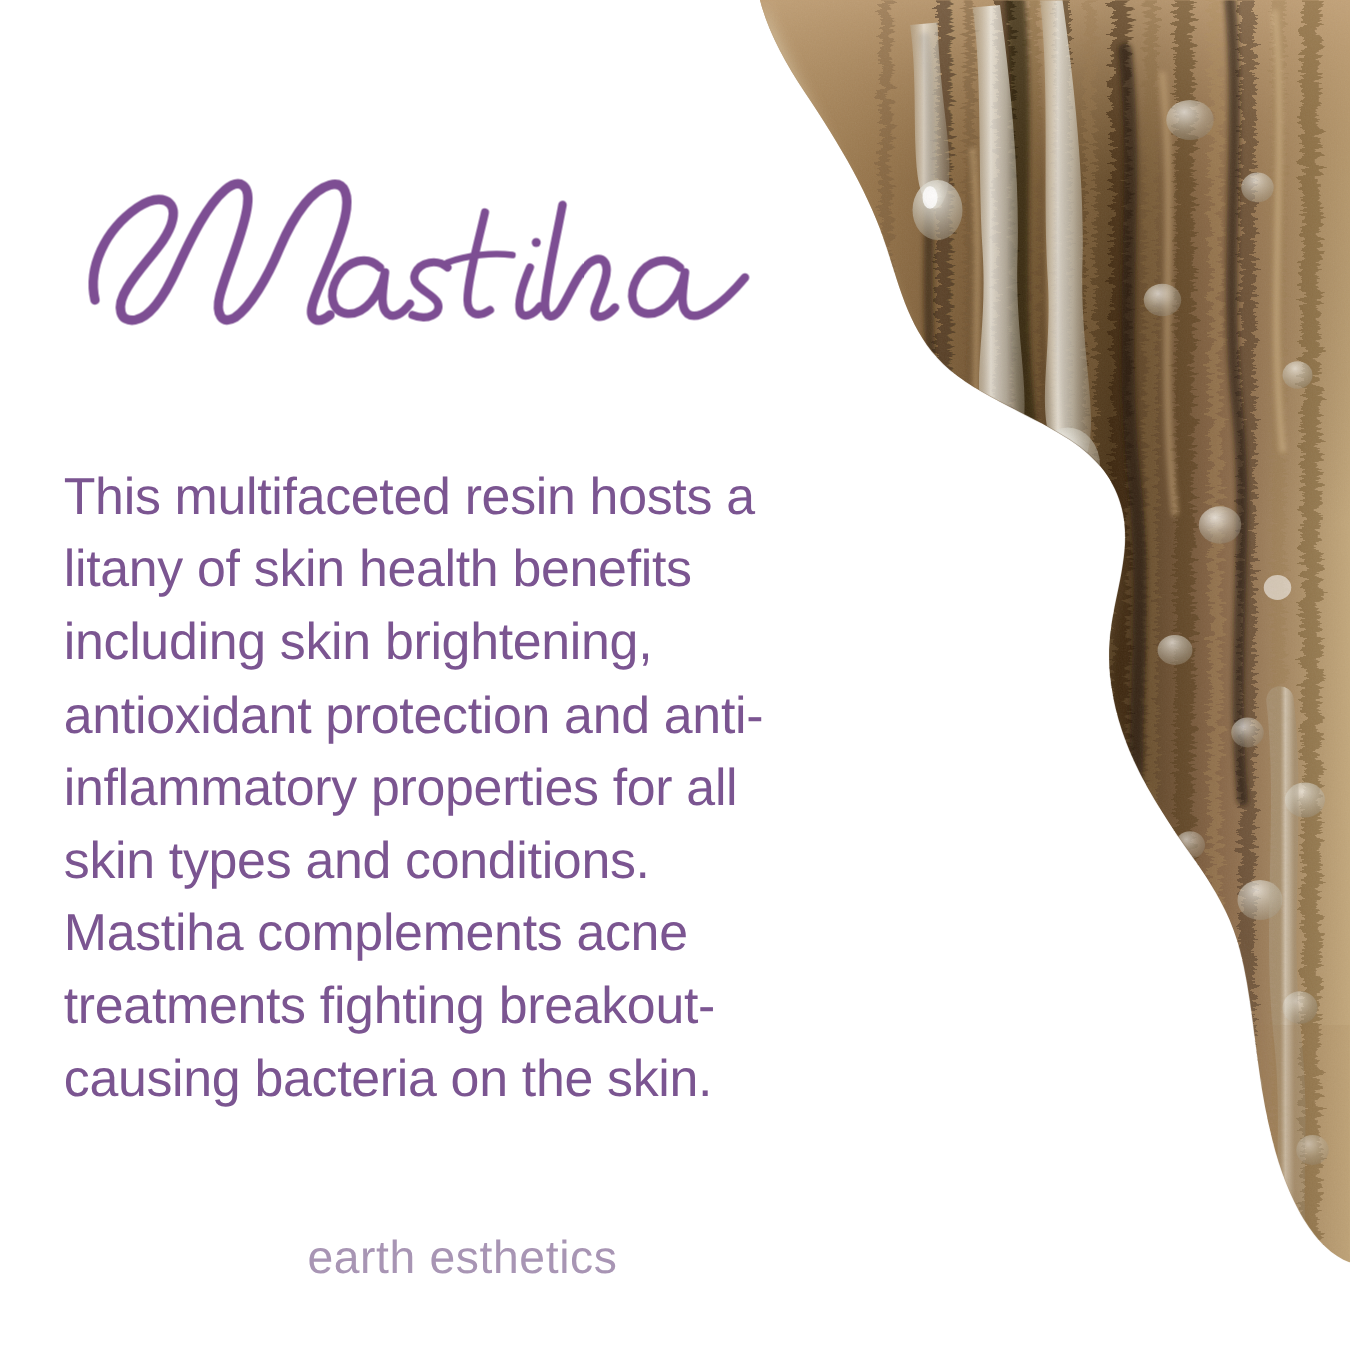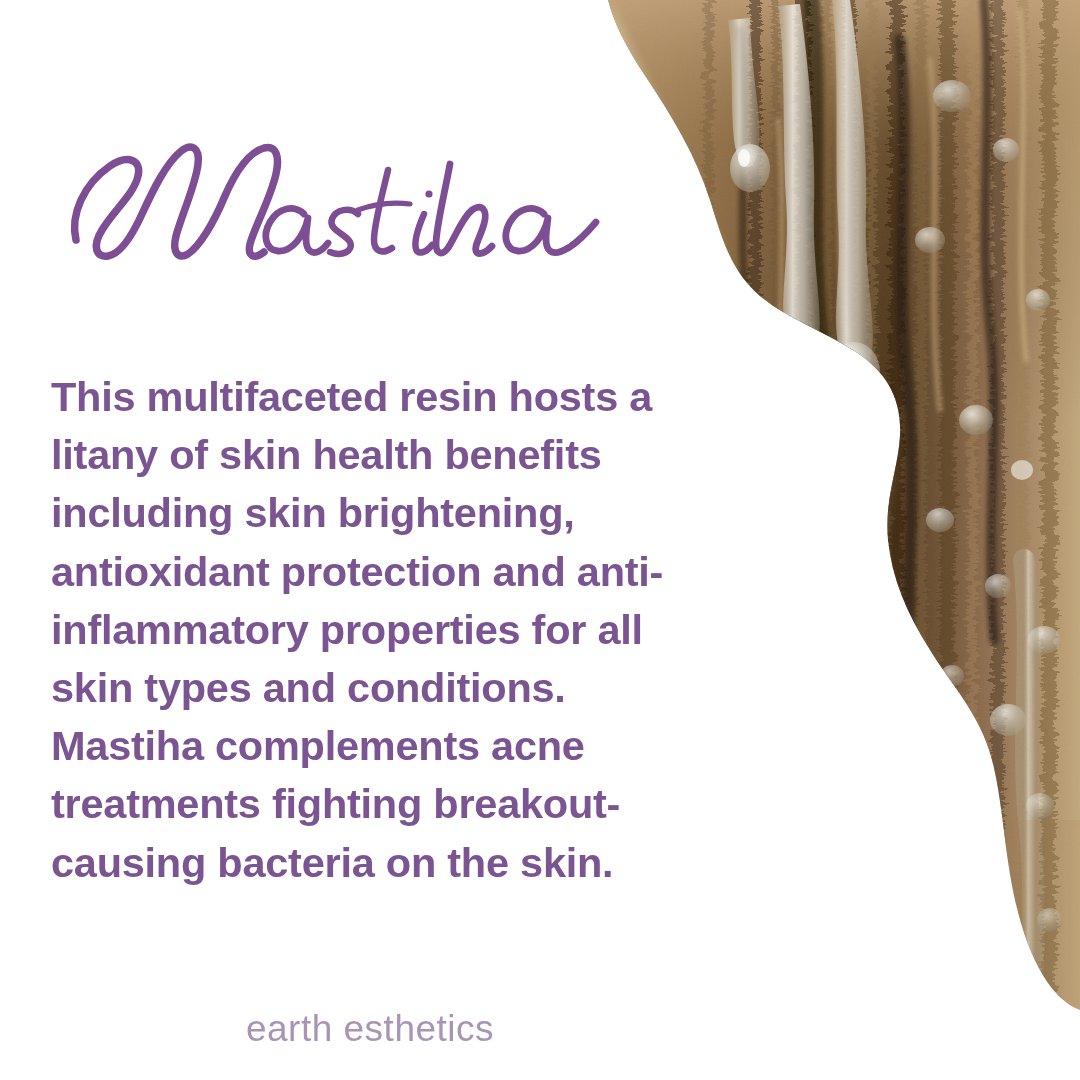--- a/index.html
+++ b/index.html
@@ -37,32 +37,32 @@
   }
   #title-svg { display:block; width:560px; height:170px; overflow:visible; }
 
   #body-block {
     position:absolute;
     left:51px; top:368px;
     width:690px;
   }
   #body-copy {
     font-family:"Liberation Sans", sans-serif;
-    font-weight:700;
+    font-weight:400;
     font-size:41.5px;
     line-height:58.2px;
     letter-spacing:-0.25px;
     color:#7b5591;
     white-space:pre-line;
   }
 
   #brand-block {
     position:absolute;
     left:0; right:0;
-    top:1008px;
+    top:985px;
     text-align:center;
     padding-right:340px;
   }
   #brand-text {
     display:inline-block;
     font-family:"Liberation Sans", sans-serif;
     font-weight:400;
     font-size:37px;
     letter-spacing:0.5px;
     color:#a895b4;

